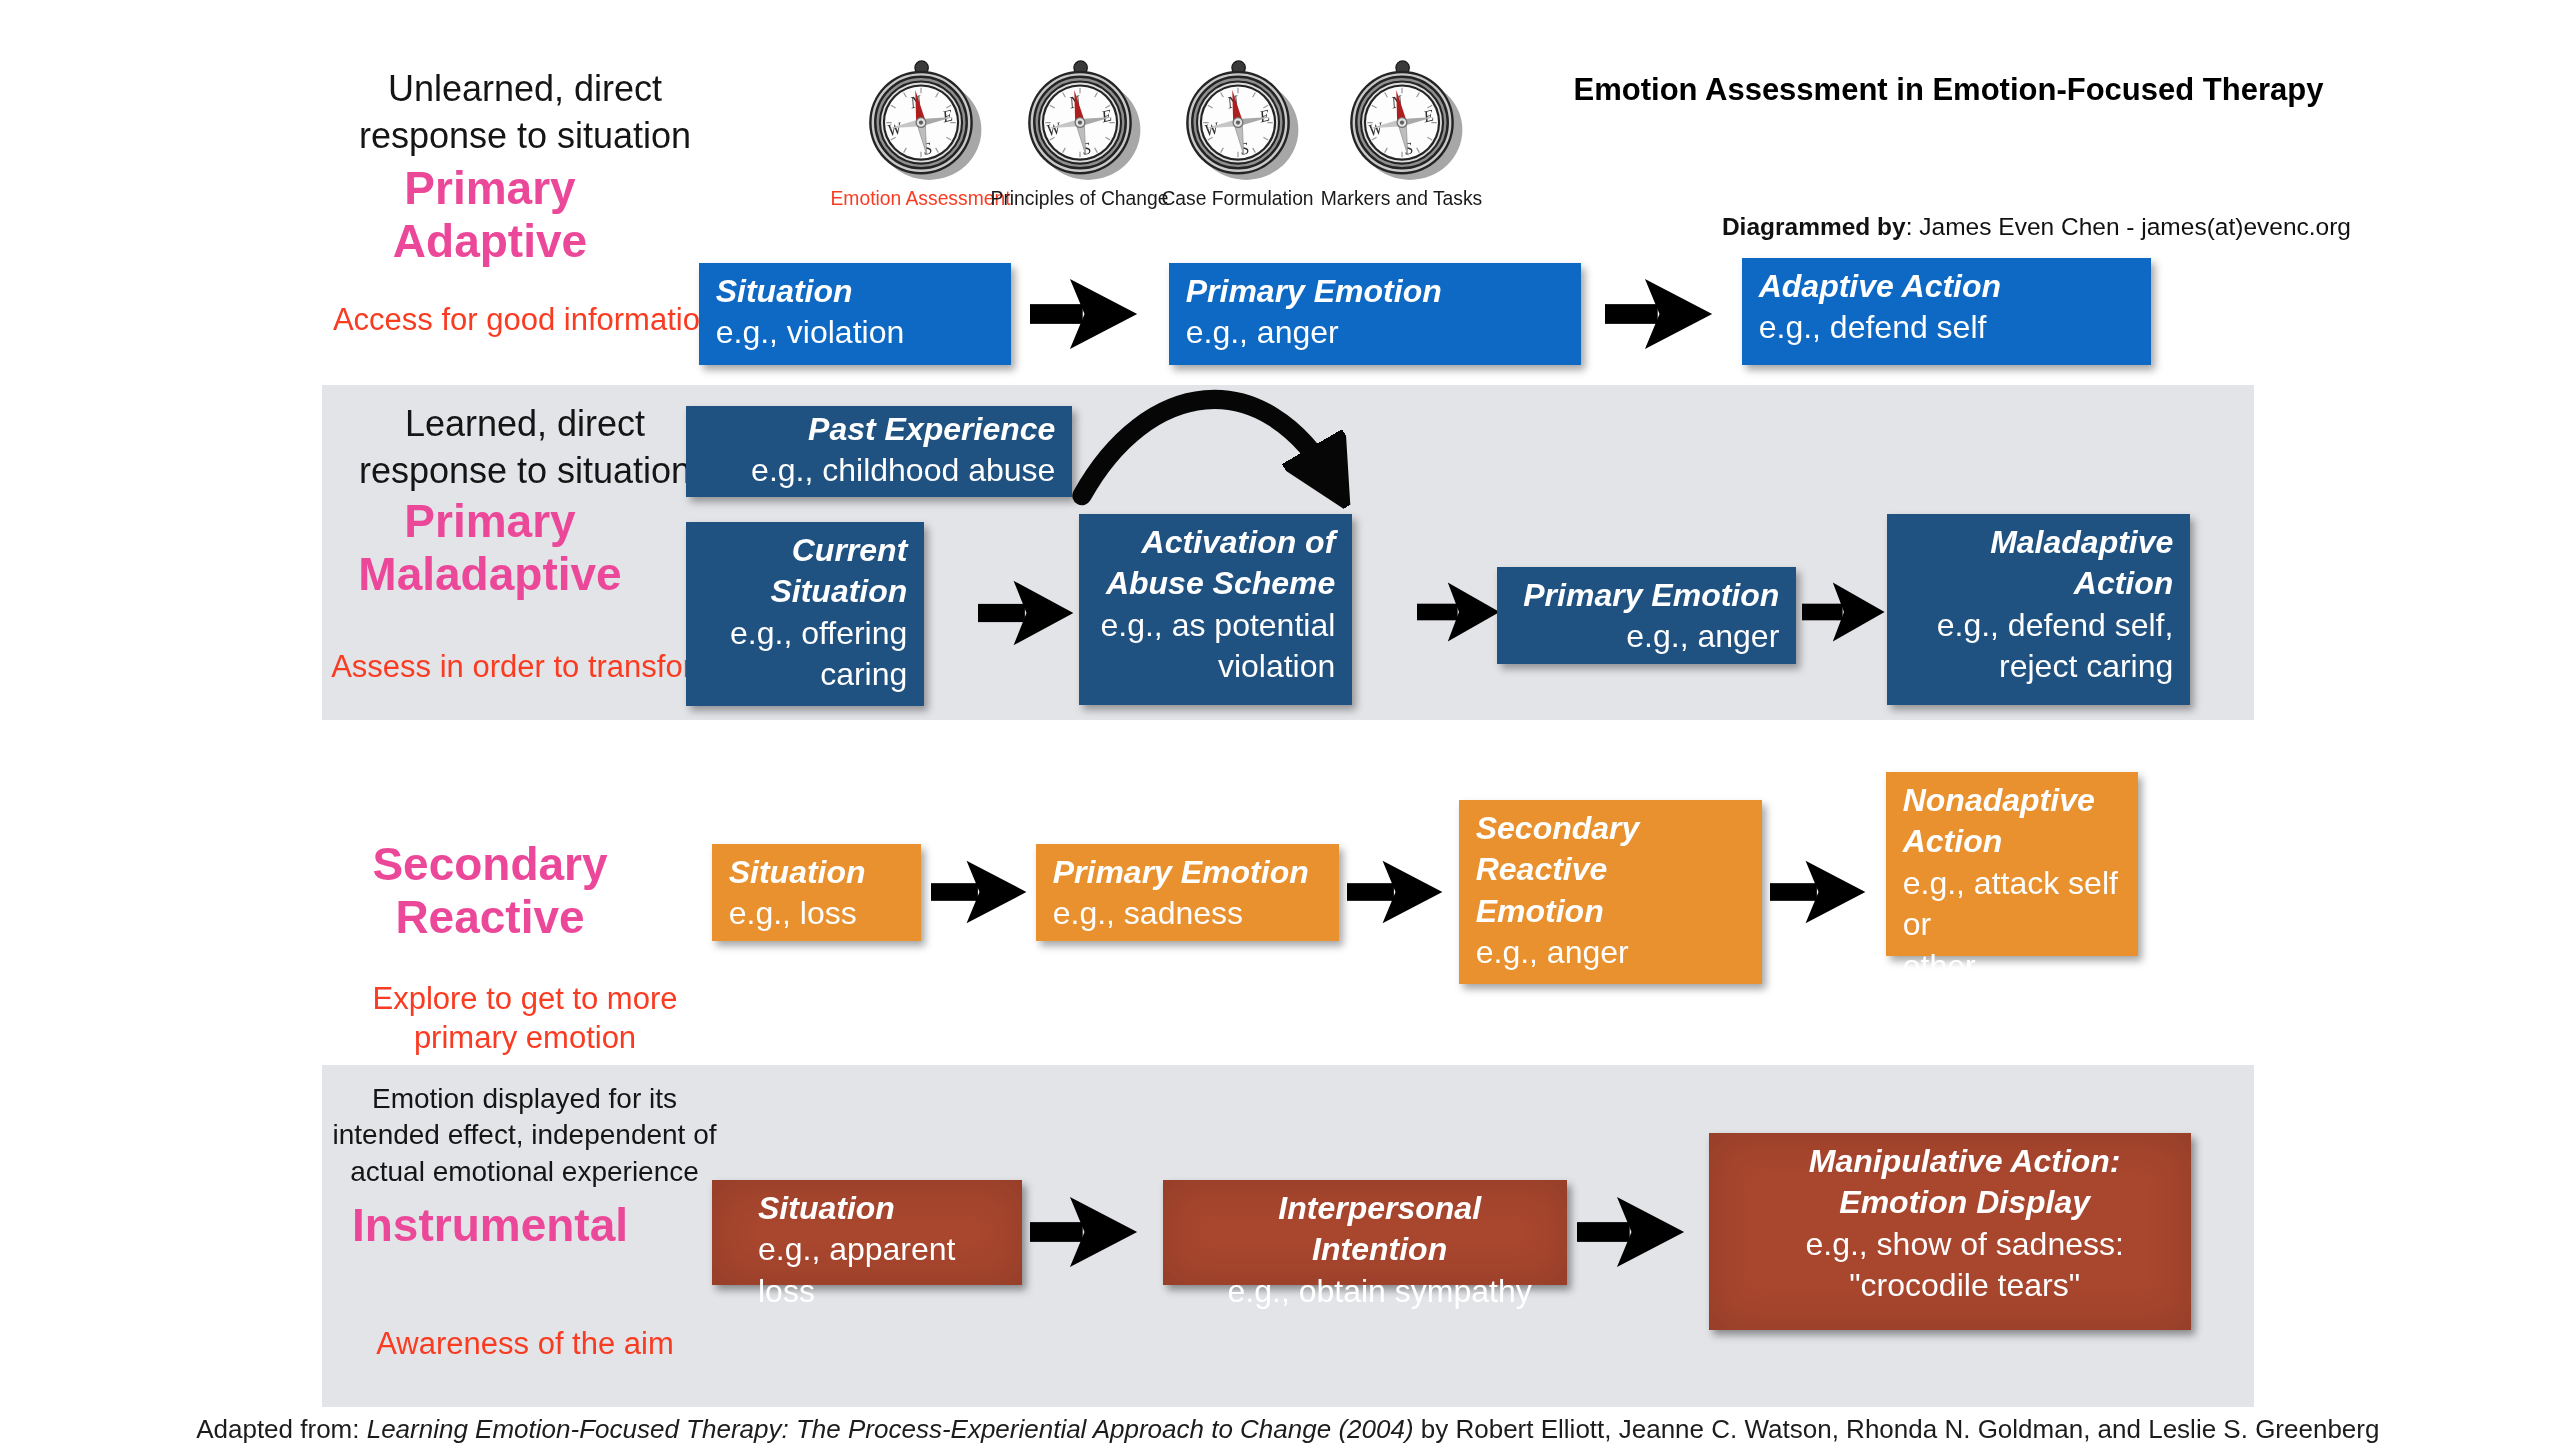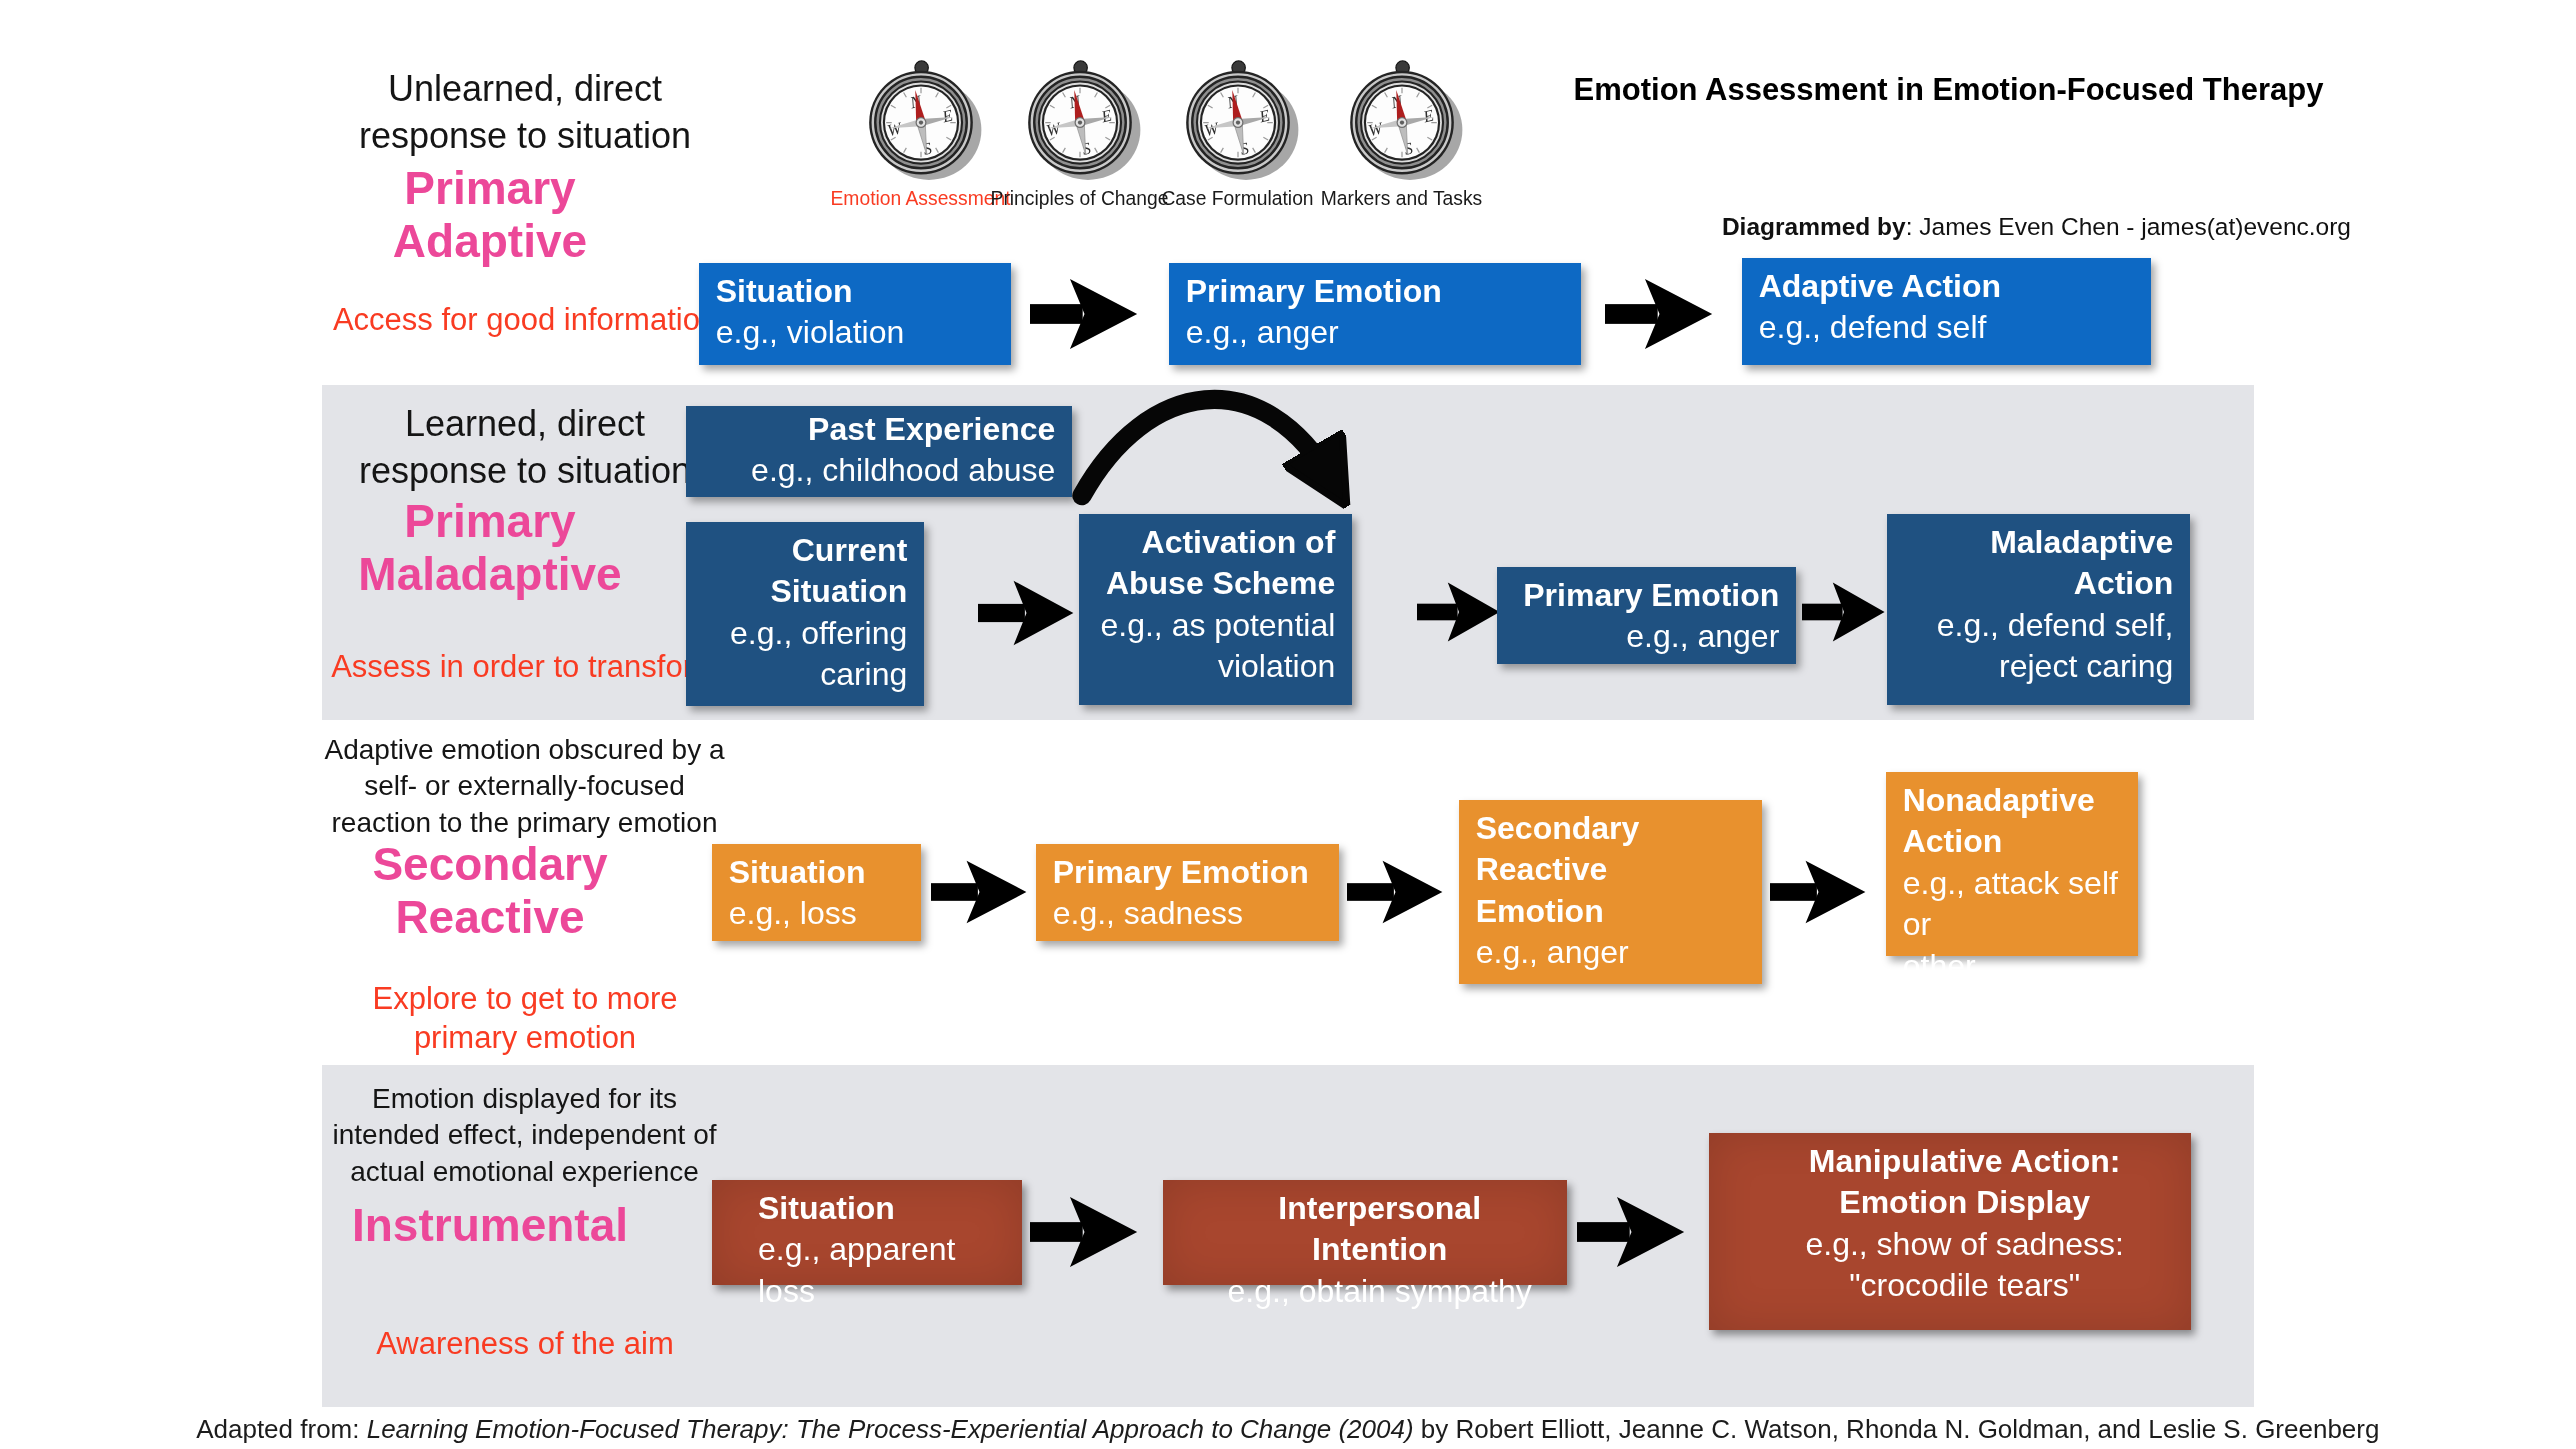--- a/index.html
+++ b/index.html
@@ -9,21 +9,21 @@
   .band.b2{top:385px;height:335px;}
   .band.b4{top:1065px;height:342px;}
 
   .desc{position:absolute;font-size:36px;line-height:1.3;color:#151515;text-align:center;white-space:pre-line;}
   .desc.small{font-size:28px;line-height:1.3;}
   .heading{position:absolute;font-weight:bold;font-size:46px;line-height:1.15;color:#ec4899;text-align:center;white-space:pre-line;}
   .guidance{position:absolute;font-size:31px;line-height:1.25;color:#F93B22;text-align:center;white-space:pre-line;}
 
   .box{position:absolute;box-sizing:border-box;color:#fff;padding:7.7px 16.7px;
        box-shadow:3.9px 4.5px 7.7px rgba(0,0,0,0.35);}
-  .box .t{font-weight:bold;}
+  .box .t{font-weight:bold;font-style:italic;}
   .box .t,.box .e{font-size:32px;line-height:1.3;white-space:pre-line;}
   .box.tight{padding-top:2.6px;}
   .box.center{text-align:center;}
   .blue{background:#0D69C4;}
   .navy{background:#1F5181;text-align:right;}
   .orange{background:#E8912E;}
   .red{background:#A8462E;box-shadow:3.9px 4.5px 7.7px rgba(0,0,0,0.4), inset 0 0 45px rgba(0,0,0,0.14);padding-left:46px;}
 
   .arrow{position:absolute;}
   .curve path{stroke:#060606;}
@@ -199,23 +199,20 @@
   <svg class="arrow" style="left:1802px;top:580px;width:84px;height:64px" viewBox="0 0 120 100" preserveAspectRatio="none">
       <use href="#block-arrow"></use>
     </svg>
   <div class="box navy" style="left:1887px;top:514px;width:303px;height:191px">
     <div class="t">Maladaptive
 Action</div>
     <div class="e">e.g., defend self,
 reject caring</div>
   </div>
 
-  <div class="desc small" style="left:270px;top:732px;width:509px">Adaptive emotion obscured by a
-self- or externally-focused
-reaction to the primary emotion</div>
   <div class="heading" style="left:213px;top:838px;width:554px">Secondary
 Reactive</div>
   <div class="guidance" style="left:277px;top:980px;width:496px">Explore to get to more
 primary emotion</div>
 
   <div class="box orange" style="left:712px;top:844px;width:209px;height:97px">
     <div class="t">Situation</div>
     <div class="e">e.g., loss</div>
   </div>
   <svg class="arrow" style="left:931px;top:858px;width:97px;height:68px" viewBox="0 0 120 100" preserveAspectRatio="none">

